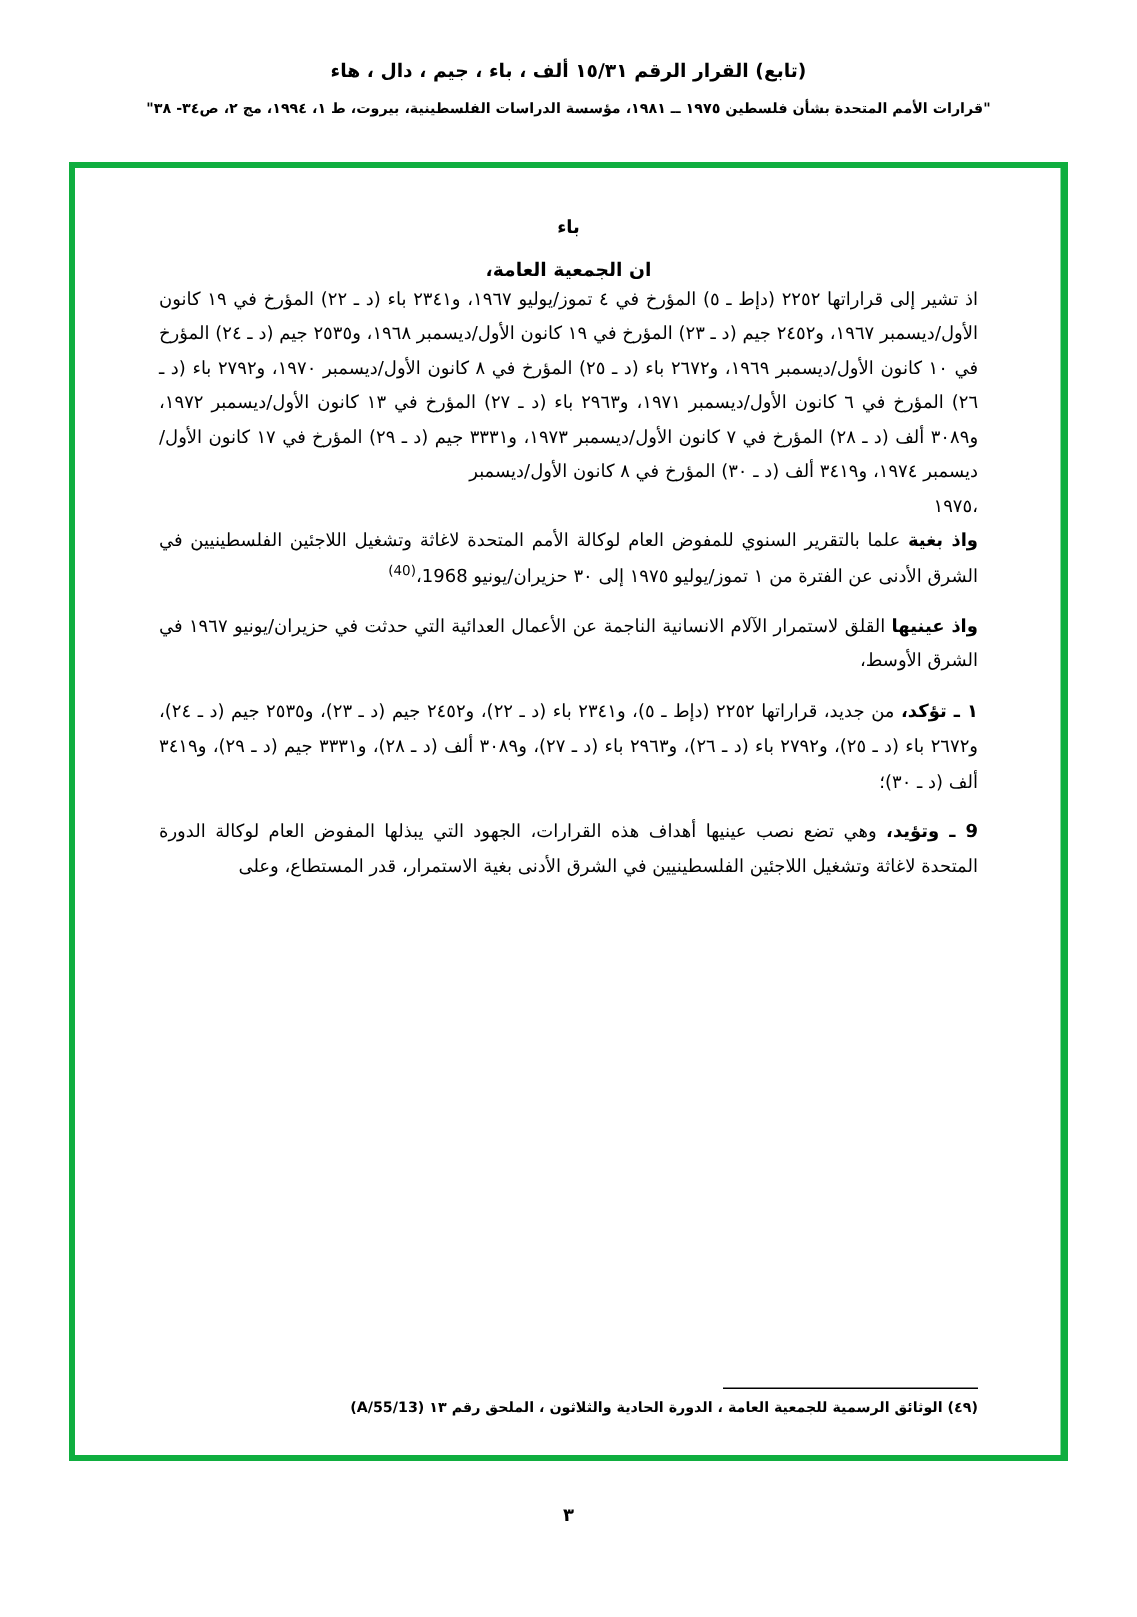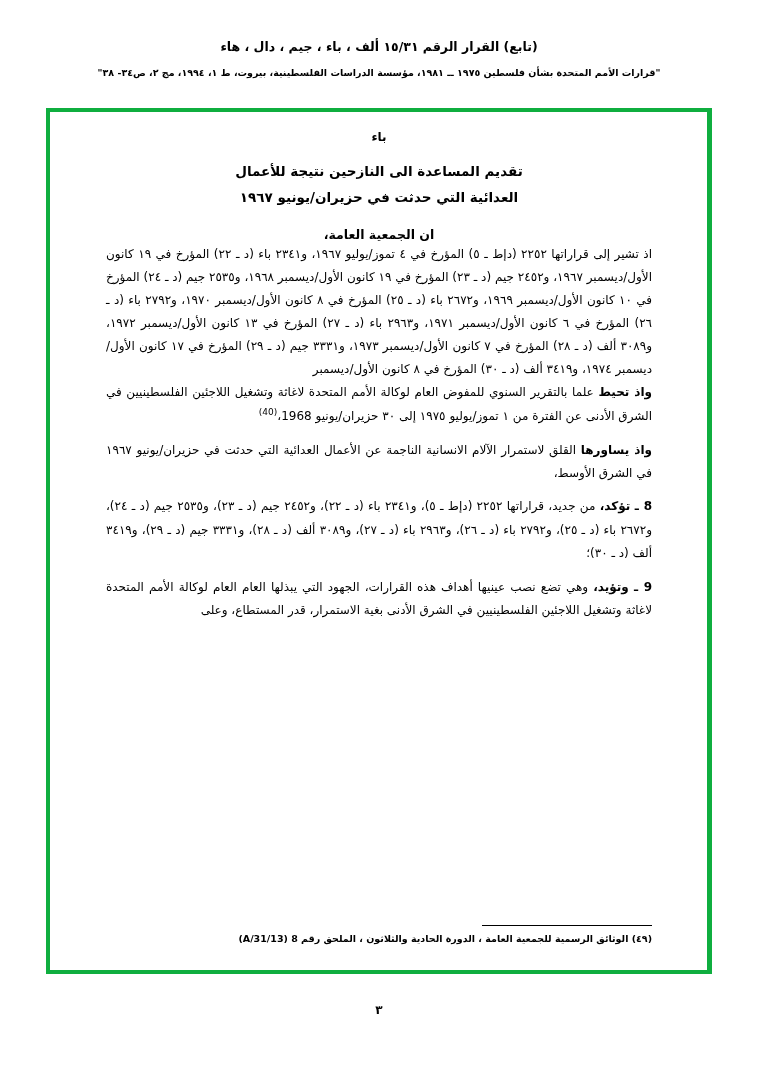--- a/index.html
+++ b/index.html
@@ -66,21 +66,21 @@
     top: 16px;
     right: 56px;
     left: 56px;
     bottom: 14px;
   }
 
   .letter {
     text-align: center;
     font-size: 12px;
     font-weight: bold;
-    margin-top: 2px;
+    margin-top: 16px;
     margin-bottom: 14px;
   }
   .doc-title {
     text-align: center;
     font-size: 13.5px;
     font-weight: bold;
     line-height: 1.95;
     margin-bottom: 16px;
   }
   .lead {
@@ -155,50 +155,47 @@
     <div class="header-source">"قرارات الأمم المتحدة بشأن فلسطين ١٩٧٥ ــ ١٩٨١، مؤسسة الدراسات الفلسطينية، بيروت، ط ١، ١٩٩٤، مج ٢، ص٣٤- ٣٨"</div>
   </div>
 
   <div class="frame">
     <div class="frame-inner"></div>
 
     <div class="content">
 
       <div class="letter">باء</div>
 
-      <div class="doc-title">
-        <div>تقديم المساعدة الى النازحين نتيجة للأعمال</div>
-        <div>العدائية التي حدثت في حزيران/يونيو ١٩٦٧</div>
-      </div>
 
       <div class="lead">ان الجمعية العامة،</div>
 
       <div class="block-ref">
         <span>اذ تشير إلى قراراتها ٢٢٥٢ (دإط ـ ٥) المؤرخ في ٤ تموز/يوليو ١٩٦٧، و٢٣٤١ باء (د ـ ٢٢) المؤرخ في ١٩ كانون الأول/ديسمبر ١٩٦٧، و٢٤٥٢ جيم (د ـ ٢٣) المؤرخ في ١٩ كانون الأول/ديسمبر ١٩٦٨، و٢٥٣٥ جيم (د ـ ٢٤) المؤرخ في ١٠ كانون الأول/ديسمبر ١٩٦٩، و٢٦٧٢ باء (د ـ ٢٥) المؤرخ في ٨ كانون الأول/ديسمبر ١٩٧٠، و٢٧٩٢ باء (د ـ ٢٦) المؤرخ في ٦ كانون الأول/ديسمبر ١٩٧١، و٢٩٦٣ باء (د ـ ٢٧) المؤرخ في ١٣ كانون الأول/ديسمبر ١٩٧٢، و٣٠٨٩ ألف (د ـ ٢٨) المؤرخ في ٧ كانون الأول/ديسمبر ١٩٧٣، و٣٣٣١ جيم (د ـ ٢٩) المؤرخ في ١٧ كانون الأول/ديسمبر ١٩٧٤، و٣٤١٩ ألف (د ـ ٣٠) المؤرخ في ٨ كانون الأول/ديسمبر</span>
-      </div>
-
-      <div class="para">
-        <span class="bold">واذ تحيط</span><span> علما بالتقرير السنوي للمفوض العام لوكالة الأمم المتحدة لاغاثة وتشغيل اللاجئين الفلسطينيين في الشرق الأدنى عن الفترة من ١ تموز/يوليو ١٩٧٥ إلى ٣٠ حزيران/يونيو 1968،</span><span class="sup">(40)</span>
-      </div>
-
-      <div class="para">
-        <span class="bold">واذ يساورها</span><span> القلق لاستمرار الآلام الانسانية الناجمة عن الأعمال العدائية التي حدثت في حزيران/يونيو ١٩٦٧ في الشرق الأوسط،</span>
-      </div>
-
-      <div class="para">
-        <span class="bold">8 ـ تؤكد،</span><span> من جديد، قراراتها ٢٢٥٢ (دإط ـ ٥)، و٢٣٤١ باء (د ـ ٢٢)، و٢٤٥٢ جيم (د ـ ٢٣)، و٢٥٣٥ جيم (د ـ ٢٤)، و٢٦٧٢ باء (د ـ ٢٥)، و٢٧٩٢ باء (د ـ ٢٦)، و٢٩٦٣ باء (د ـ ٢٧)، و٣٠٨٩ ألف (د ـ ٢٨)، و٣٣٣١ جيم (د ـ ٢٩)، و٣٤١٩ ألف (د ـ ٣٠)؛</span>
-      </div>
-
-      <div class="para">
-        <span class="bold">9 ـ وتؤيد،</span><span> وهي تضع نصب عينيها أهداف هذه القرارات، الجهود التي يبذلها العام العام لوكالة الأمم المتحدة لاغاثة وتشغيل اللاجئين الفلسطينيين في الشرق الأدنى بغية الاستمرار، قدر المستطاع، وعلى</span>
+        <span class="tail">،١٩٧٥</span>
+      </div>
+
+      <div class="para">
+        <span class="bold">واذ بغية</span><span> علما بالتقرير السنوي للمفوض العام لوكالة الأمم المتحدة لاغاثة وتشغيل اللاجئين الفلسطينيين في الشرق الأدنى عن الفترة من ١ تموز/يوليو ١٩٧٥ إلى ٣٠ حزيران/يونيو 1968،</span><span class="sup">(40)</span>
+      </div>
+
+      <div class="para">
+        <span class="bold">واذ عينيها</span><span> القلق لاستمرار الآلام الانسانية الناجمة عن الأعمال العدائية التي حدثت في حزيران/يونيو ١٩٦٧ في الشرق الأوسط،</span>
+      </div>
+
+      <div class="para">
+        <span class="bold">١ ـ تؤكد،</span><span> من جديد، قراراتها ٢٢٥٢ (دإط ـ ٥)، و٢٣٤١ باء (د ـ ٢٢)، و٢٤٥٢ جيم (د ـ ٢٣)، و٢٥٣٥ جيم (د ـ ٢٤)، و٢٦٧٢ باء (د ـ ٢٥)، و٢٧٩٢ باء (د ـ ٢٦)، و٢٩٦٣ باء (د ـ ٢٧)، و٣٠٨٩ ألف (د ـ ٢٨)، و٣٣٣١ جيم (د ـ ٢٩)، و٣٤١٩ ألف (د ـ ٣٠)؛</span>
+      </div>
+
+      <div class="para">
+        <span class="bold">9 ـ وتؤيد،</span><span> وهي تضع نصب عينيها أهداف هذه القرارات، الجهود التي يبذلها المفوض العام لوكالة الدورة المتحدة لاغاثة وتشغيل اللاجئين الفلسطينيين في الشرق الأدنى بغية الاستمرار، قدر المستطاع، وعلى</span>
       </div>
 
     </div>
 
     <div class="footnote-wrap">
       <div class="footnote-rule"></div>
-      <div class="footnote">(٤٩) الوثائق الرسمية للجمعية العامة ، الدورة الحادية والثلاثون ، الملحق رقم 8 (A/31/13)</div>
+      <div class="footnote">(٤٩) الوثائق الرسمية للجمعية العامة ، الدورة الحادية والثلاثون ، الملحق رقم ١٣ (A/55/13)</div>
     </div>
   </div>
 
   <div class="page-number">٣</div>
 
 </div>
 
 </body></html>

